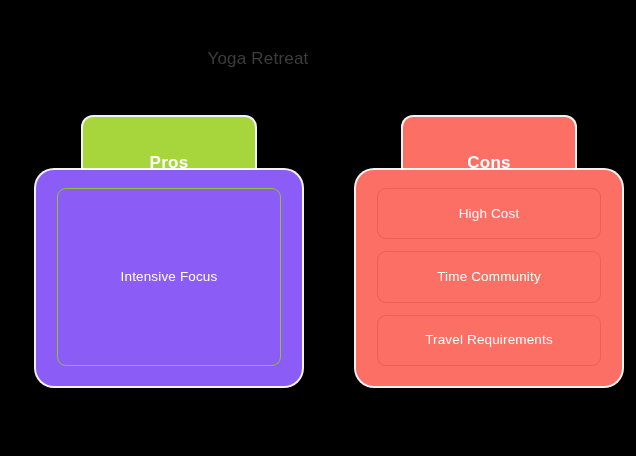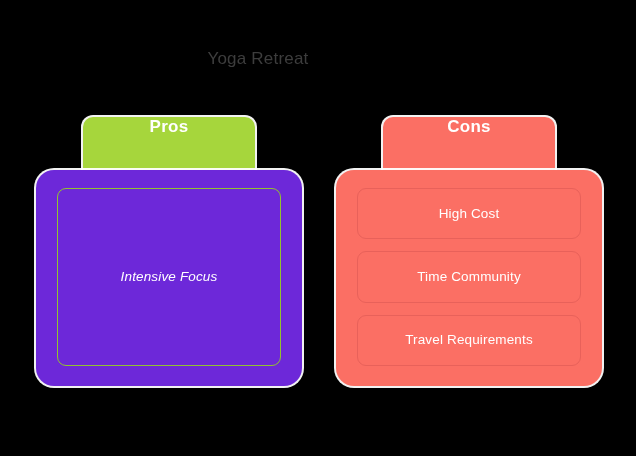--- a/index.html
+++ b/index.html
@@ -39,32 +39,32 @@
     white-space: nowrap;
   }
 
   .column {
     position: absolute;
     top: 117px;
     width: 266px;
     height: 270px;
   }
   #column-pros { left: 36px; }
-  #column-cons { left: 336px; }
+  #column-cons { left: 356px; }
 
   .column-header {
     position: absolute;
     left: 47px;
     top: 0px;
     width: 172px;
     height: 56px;
     border-radius: 10px 10px 0 0;
     box-sizing: border-box;
     display: flex;
-    align-items: flex-start;
+    align-items: flex-end;
     justify-content: center;
     box-shadow: 0 0 0 2px rgba(255,255,255,0.95);
     z-index: 1;
   }
   .column-header-label {
     font-size: 17px;
     font-weight: bold;
     color: #ffffff;
     letter-spacing: 0.3px;
     line-height: 20px;
@@ -78,21 +78,21 @@
     width: 266px;
     height: 216px;
     border-radius: 18px;
     box-sizing: border-box;
     padding: 18px 21px 20px 21px;
     box-shadow: 0 0 0 2px rgba(255,255,255,0.95);
     z-index: 2;
   }
 
   #column-pros .column-header { background: #a6d63c; }
-  #column-pros .column-body   { background: #6d28d9; font-style: italic; }
+  #column-pros .column-body   { background: #8b5cf6; }
   #column-cons .column-header { background: #fb6f64; }
   #column-cons .column-body   { background: #fb6f64; }
 
   .item-list {
     display: flex;
     flex-direction: column;
     gap: 12px;
     height: 100%;
   }
 

